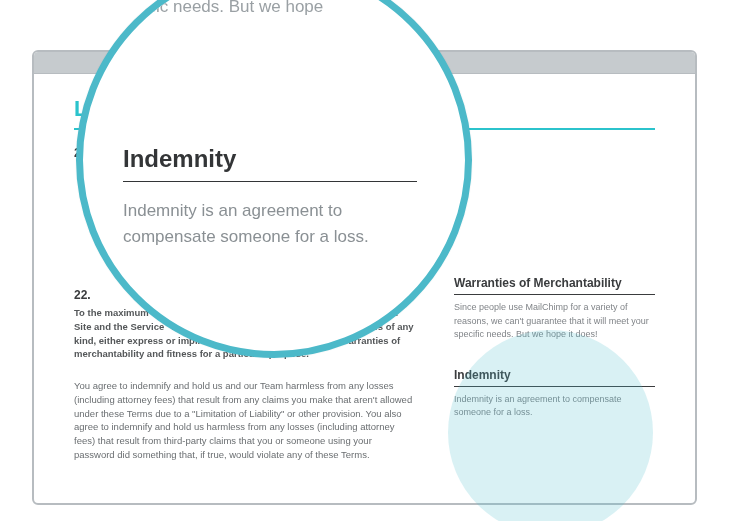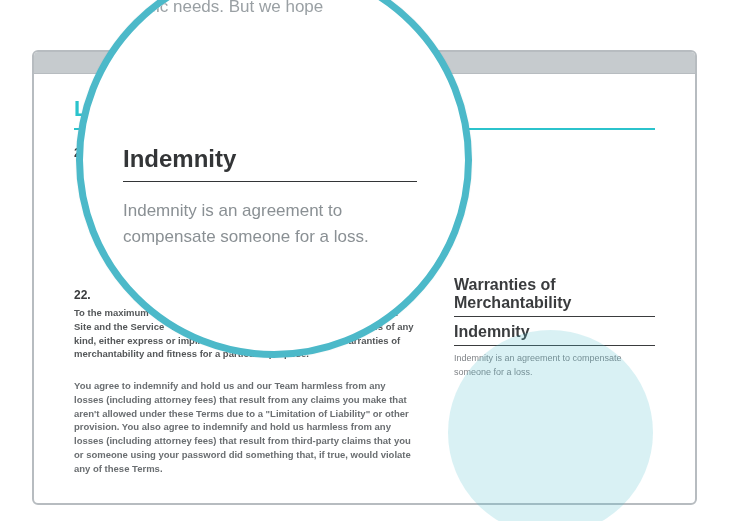--- a/index.html
+++ b/index.html
@@ -35,25 +35,25 @@
     border-bottom: 2px solid #2bc3cc;
     padding-bottom: 6px;
     margin-bottom: 16px;
   }
 
   .columns { display: flex; gap: 40px; }
   .left { flex: 0 0 340px; }
   .right { flex: 1; }
 
   .sec-num { font-size: 12px; font-weight: 700; color: #3a3c3e; margin-bottom: 4px; }
-  .sec-body { font-size: 9.5px; line-height: 1.45; color: #6a6e71; margin-bottom: 18px; font-weight: bold; }
+  .sec-body { font-size: 9.5px; line-height: 1.45; color: #6a6e71; margin-bottom: 18px; }
   .sec-body.bold { font-weight: 700; color: #545759; }
 
   .aside-title {
-    font-size: 16px; font-weight: 700; color: #3a3c3e;
+    font-size: 12px; font-weight: 700; color: #3a3c3e;
     border-bottom: 1px solid #3a3c3e;
     padding-bottom: 4px; margin-bottom: 6px;
   }
   .aside-body { font-size: 9px; line-height: 1.5; color: #808488; margin-bottom: 26px; }
 
   
   .small-circle {
     position: absolute;
     left: 448px; top: 330px;
     width: 205px; height: 205px;
@@ -116,20 +116,21 @@
 
           <div class="sec-num">22.</div>
           <div class="sec-body bold">To the maximum extent permitted by law, we provide the material on the Site and the Service "as is." That means we don't provide warranties of any kind, either express or implied, including but not limited to warranties of merchantability and fitness for a particular purpose.</div>
 
           <div class="sec-body">You agree to indemnify and hold us and our Team harmless from any losses (including attorney fees) that result from any claims you make that aren't allowed under these Terms due to a "Limitation of Liability" or other provision. You also agree to indemnify and hold us harmless from any losses (including attorney fees) that result from third-party claims that you or someone using your password did something that, if true, would violate any of these Terms.</div>
         </div>
 
         <div class="right">
           <div style="height:130px"></div>
           <div class="aside-title">Warranties of Merchantability</div>
+          <div class="aside-body">Since people use MailChimp for a variety of reasons, we can't guarantee that it will meet your specific needs. But we hope it does!</div>
 
           <div class="aside-title">Indemnity</div>
           <div class="aside-body">Indemnity is an agreement to compensate someone for a loss.</div>
         </div>
       </div>
     </div>
   </div>
 
   <div class="small-circle"></div>
 

